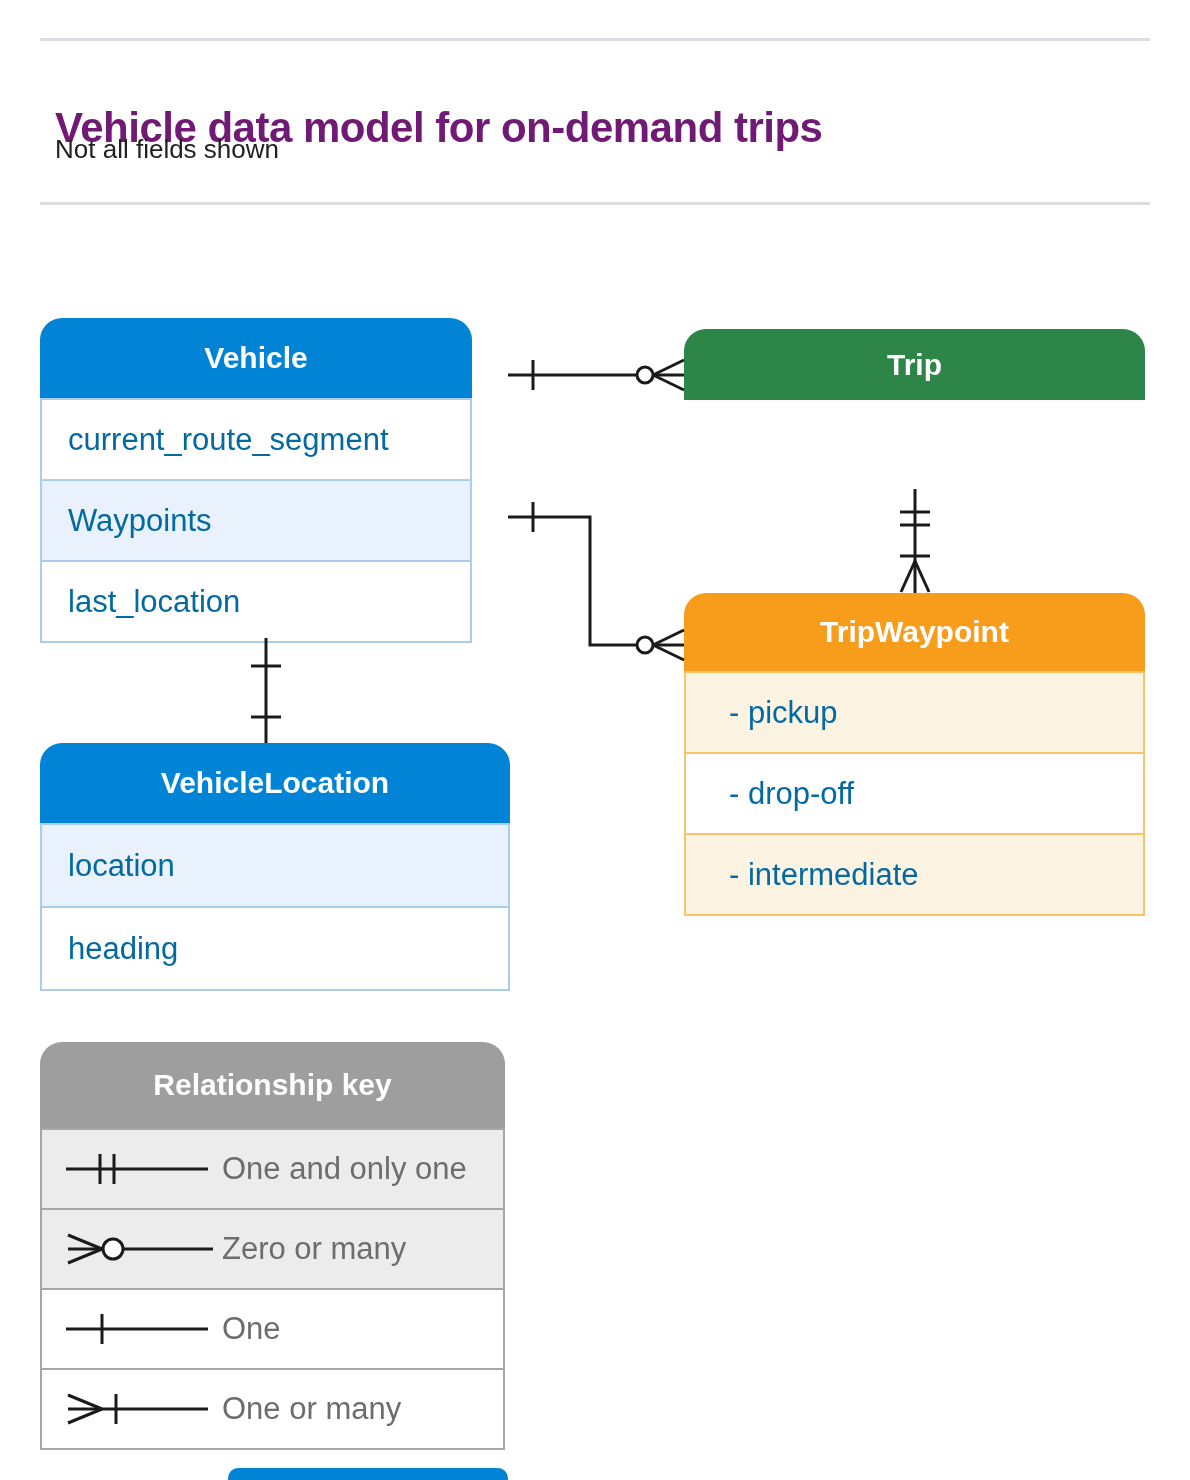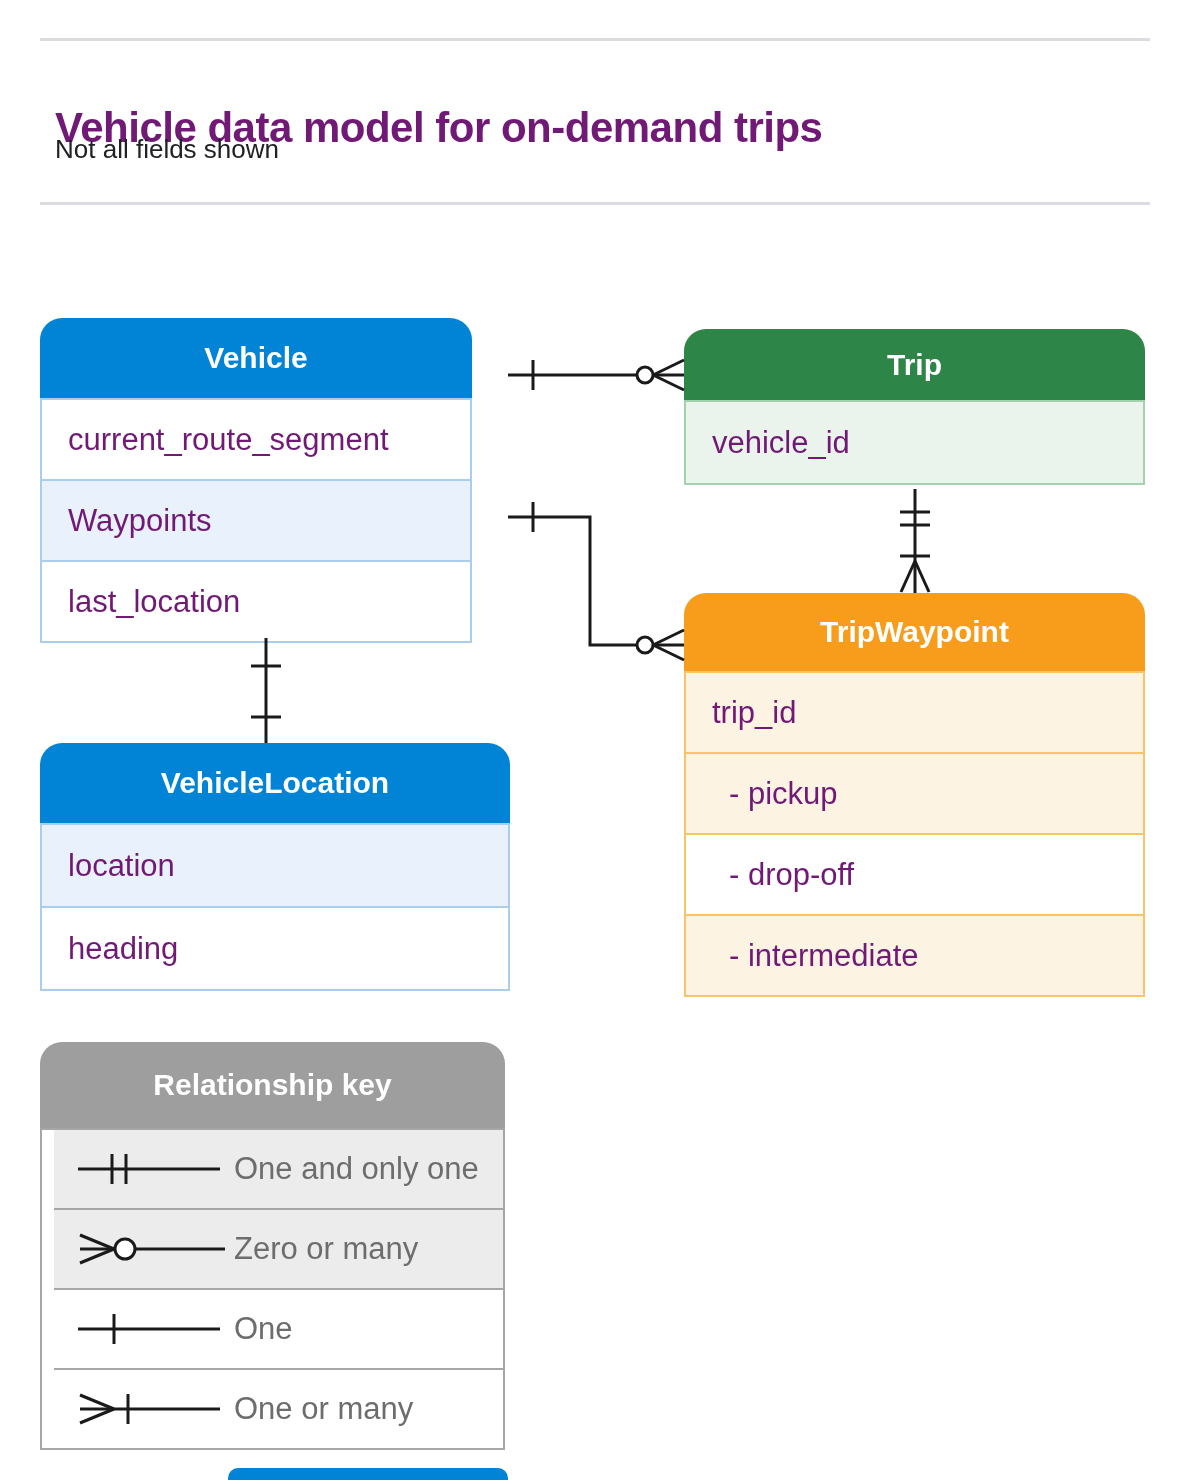--- a/index.html
+++ b/index.html
@@ -23,21 +23,21 @@
   .entity{position:absolute;}
   .entity-header{
     height:80px;border-radius:22px 22px 0 0;
     display:flex;align-items:center;justify-content:center;
     color:#ffffff;font-size:30px;font-weight:bold;
   }
   .entity-rows{border-style:solid;border-width:2px;}
   .entity-row{
     display:flex;align-items:center;
     padding-left:26px;
-    font-size:31px;color:#701a75;
+    font-size:31px;color:#0369a1;
     background:#ffffff;
   }
   .entity-row.indent{padding-left:43px;}
   
   .blue .entity-header{background:#0284d6;}
   .blue .entity-rows{border-color:#a9cdeb;}
   .blue .entity-row{border-bottom:2px solid #a9cdeb;}
   .blue .entity-row:last-child{border-bottom:none;}
   .blue .entity-row.shaded{background:#e8f1fc;}
   
@@ -47,21 +47,21 @@
   .green .entity-row:last-child{border-bottom:none;}
   .green .entity-row.shaded{background:#eaf3ec;}
   
   .orange .entity-header{background:#f89c1c;}
   .orange .entity-rows{border-color:#f8c46a;}
   .orange .entity-row{border-bottom:2px solid #f8c46a;}
   .orange .entity-row:last-child{border-bottom:none;}
   .orange .entity-row.shaded{background:#fdf3e3;}
   
   .legend .entity-header{background:#9e9e9e;height:86px;}
-  .legend .entity-rows{border-color:#a6a6a6;padding-left:12px;}
+  .legend .entity-rows{border-color:#a6a6a6;}
   .legend-row{
     display:flex;align-items:center;height:78px;
     background:#ffffff;border-bottom:2px solid #a6a6a6;
     font-size:31px;color:#6d6d6d;
   }
   .legend-row:last-child{border-bottom:none;}
   .legend-row.shaded{background:#ececec;}
   .legend-symbol{width:160px;margin-left:16px;flex:0 0 auto;}
   .legend-label{margin-left:4px;}
   
@@ -94,29 +94,25 @@
   <div class="entity-header">Vehicle</div>
   <div class="entity-rows">
     <div class="entity-row">current_route_segment</div>
     <div class="entity-row shaded">Waypoints</div>
     <div class="entity-row">last_location</div>
   </div>
 </div>
 
 <div class="entity green" id="entity-trip">
   <div class="entity-header">Trip</div>
-  <div class="entity-rows">
-    <div class="entity-row shaded">vehicle_id</div>
-  </div>
 </div>
 
 <div class="entity orange" id="entity-tripwaypoint">
   <div class="entity-header">TripWaypoint</div>
   <div class="entity-rows">
-    <div class="entity-row shaded">trip_id</div>
     <div class="entity-row shaded indent">- pickup</div>
     <div class="entity-row indent">- drop-off</div>
     <div class="entity-row shaded indent">- intermediate</div>
   </div>
 </div>
 
 <div class="entity blue" id="entity-vehiclelocation">
   <div class="entity-header">VehicleLocation</div>
   <div class="entity-rows">
     <div class="entity-row shaded">location</div>

